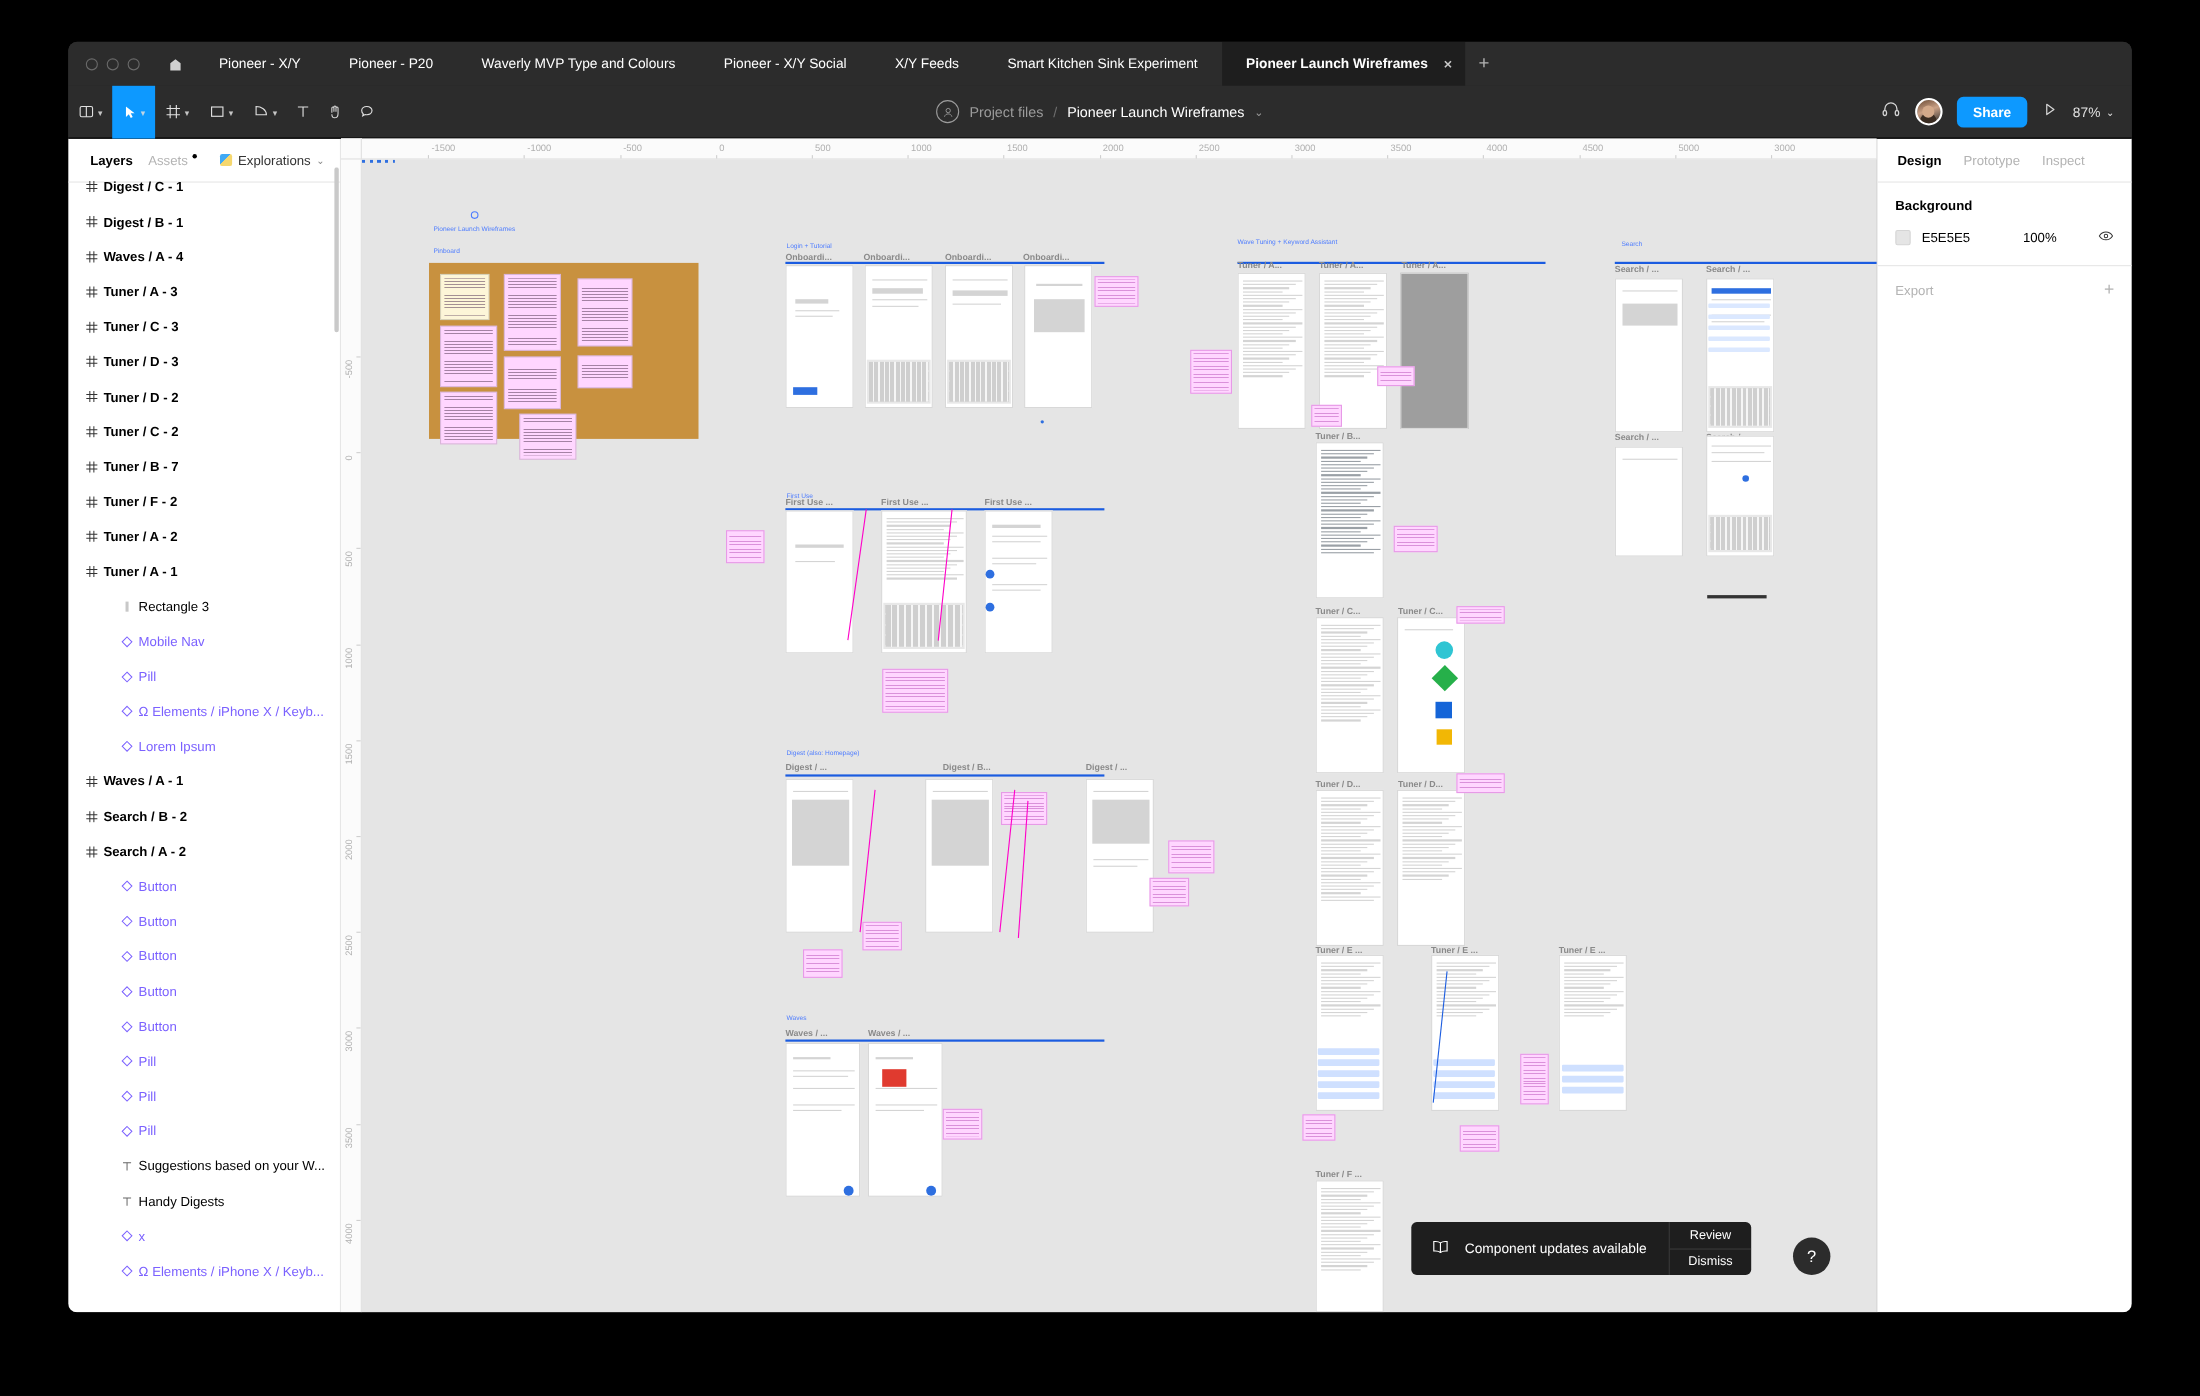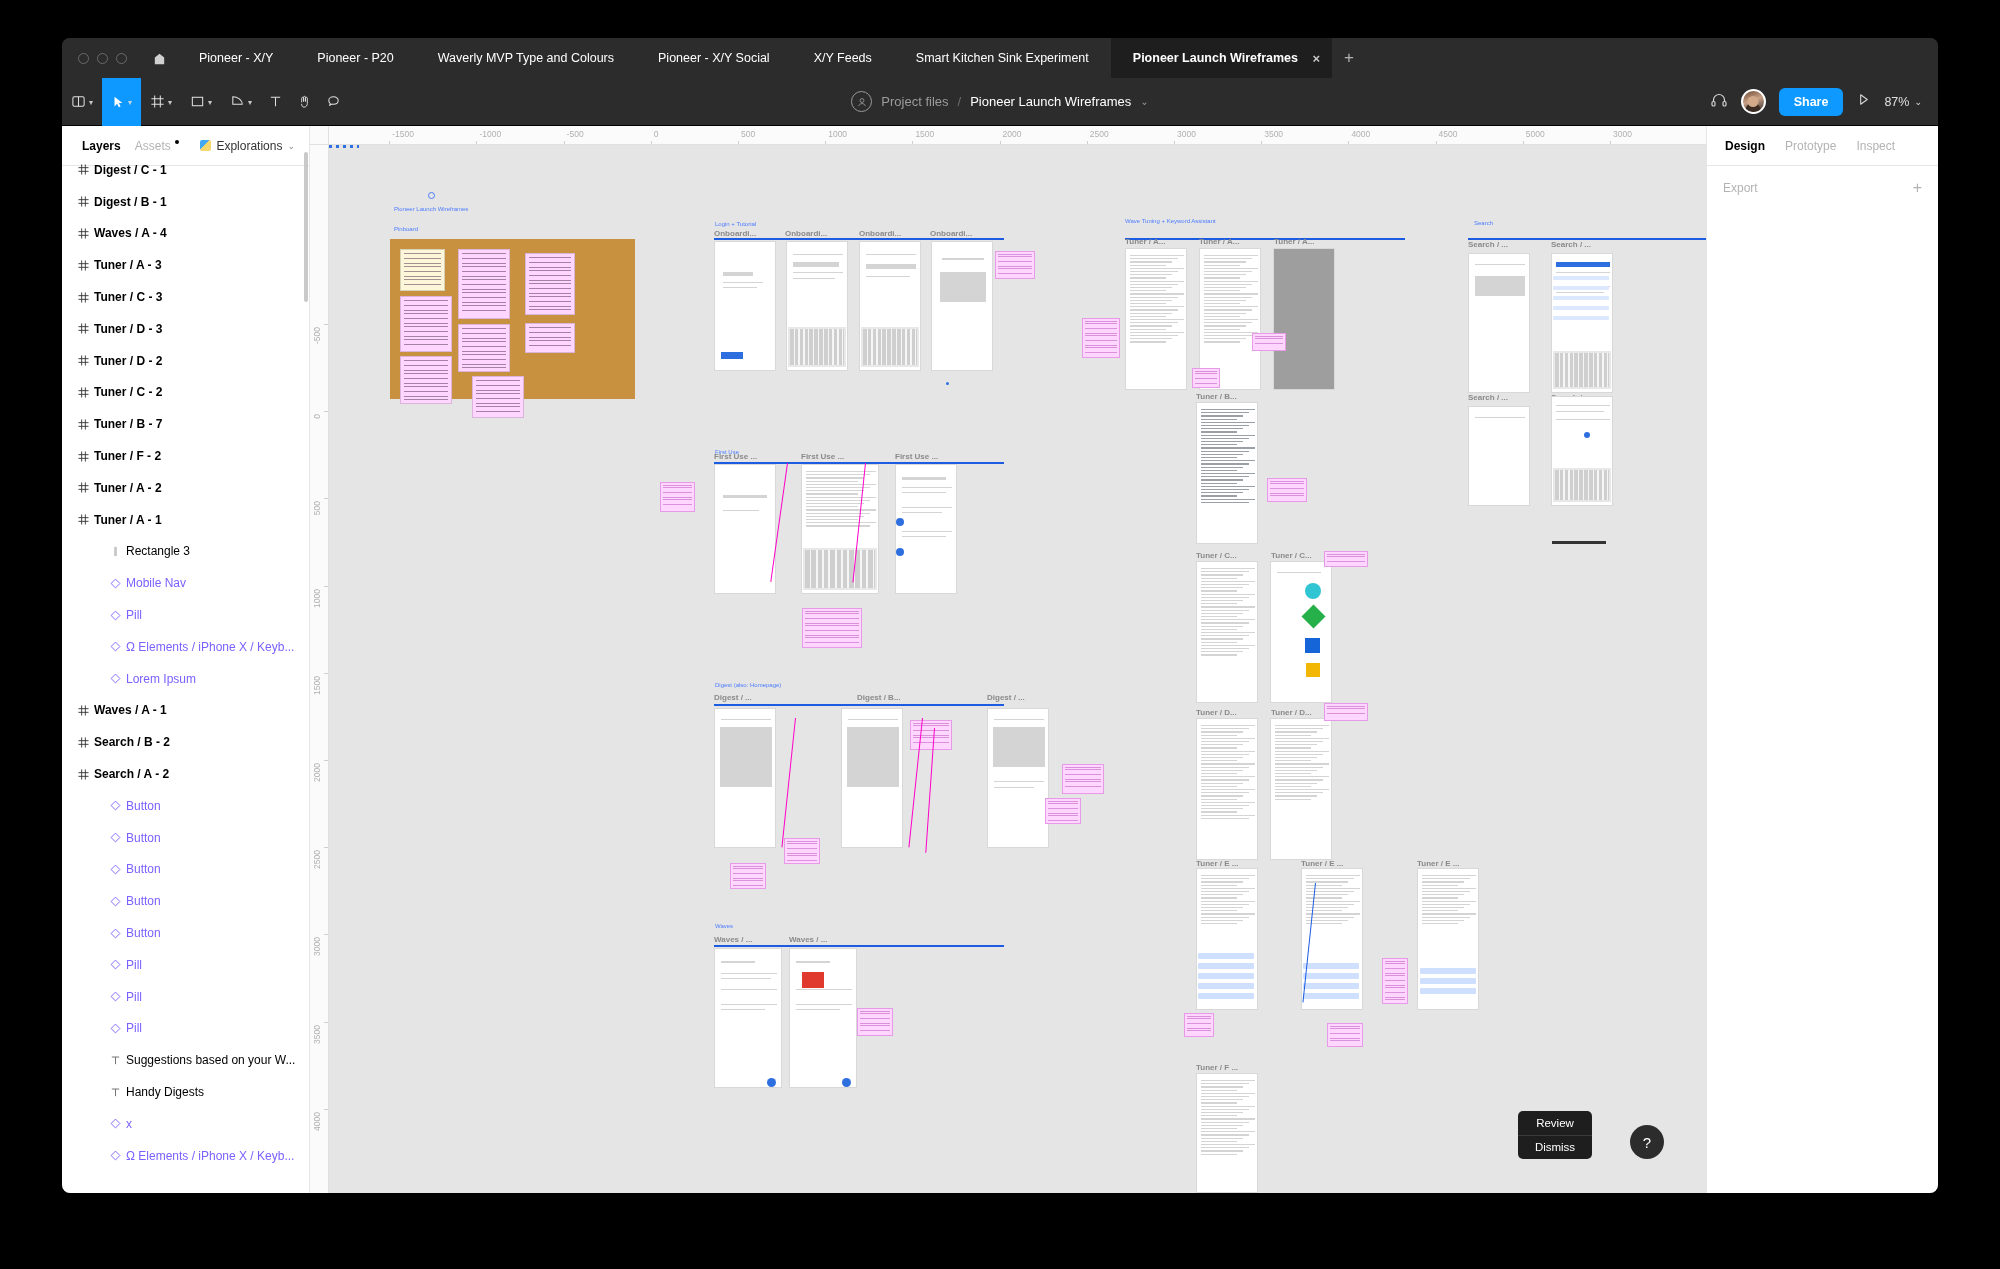--- a/index.html
+++ b/index.html
@@ -1426,34 +1426,56 @@
           <div class="circ" style="left: 1255px; top: 287px; width: 6px; height: 6px; background: rgb(46, 111, 224);"></div>
           <div class="" style="left: 1223px; top: 396px; width: 54px; height: 3px; background: rgb(51, 51, 51); position: absolute;"></div>
           <div class="bluebar" style="left: 1224px; top: 131px; width: 56px; height: 4px; background: rgb(219, 232, 255);"></div>
           <div class="bluebar" style="left: 1224px; top: 141px; width: 56px; height: 4px; background: rgb(219, 232, 255);"></div>
           <div class="bluebar" style="left: 1224px; top: 151px; width: 56px; height: 4px; background: rgb(219, 232, 255);"></div>
           <div class="bluebar" style="left: 1224px; top: 161px; width: 56px; height: 4px; background: rgb(219, 232, 255);"></div>
           <div class="bluebar" style="left: 1224px; top: 171px; width: 56px; height: 4px; background: rgb(219, 232, 255);"></div>
         </div>
 
       <div class="toast">
+        <div class="toast-msg">
+          <span>
+            <svg width="17" height="17" viewBox="0 0 18 18" fill="none" stroke="#fff" stroke-width="1.1">
+                <path d="M9 5.2C7.8 4.2 6.4 3.8 4.4 3.8H2.6v9.2h1.8c2 0 3.4.4 4.6 1.4M9 5.2c1.2-1 2.6-1.4 4.6-1.4h1.8v9.2h-1.8c-2 0-3.4.4-4.6 1.4M9 5.2v9.2"></path>
+              </svg>
+          </span>
+          <span>Component updates available</span>
+        </div>
         <div class="toast-btns">
           <div class="toast-btn">Review</div>
           <div class="toast-btn">Dismiss</div>
         </div>
       </div>
       <div class="help-btn">?</div>
     </div>
 
     <div class="right-panel">
       <div class="rp-tabs">
         <span class="rp-tab active">Design</span>
         <span class="rp-tab">Prototype</span>
         <span class="rp-tab">Inspect</span>
       </div>
+      <div class="rp-section">
+        <div class="rp-title">Background</div>
+        <div class="rp-row">
+          <span class="swatch"></span>
+          <span class="hexval">E5E5E5</span>
+          <span class="pctval">100%</span>
+          <span>
+            <svg width="15" height="15" viewBox="0 0 18 18" fill="none" stroke="#333" stroke-width="1.1">
+                <path d="M1.8 9S4.4 4.8 9 4.8 16.2 9 16.2 9 13.6 13.2 9 13.2 1.8 9 1.8 9z"></path>
+                <circle cx="9" cy="9" r="1.9"></circle>
+              </svg>
+          </span>
+        </div>
+      </div>
       <div class="rp-export">
         <span class="lbl">Export</span>
         <span class="plus">+</span>
       </div>
     </div>
 
   </div>
 </div>
 
 </body></html>

